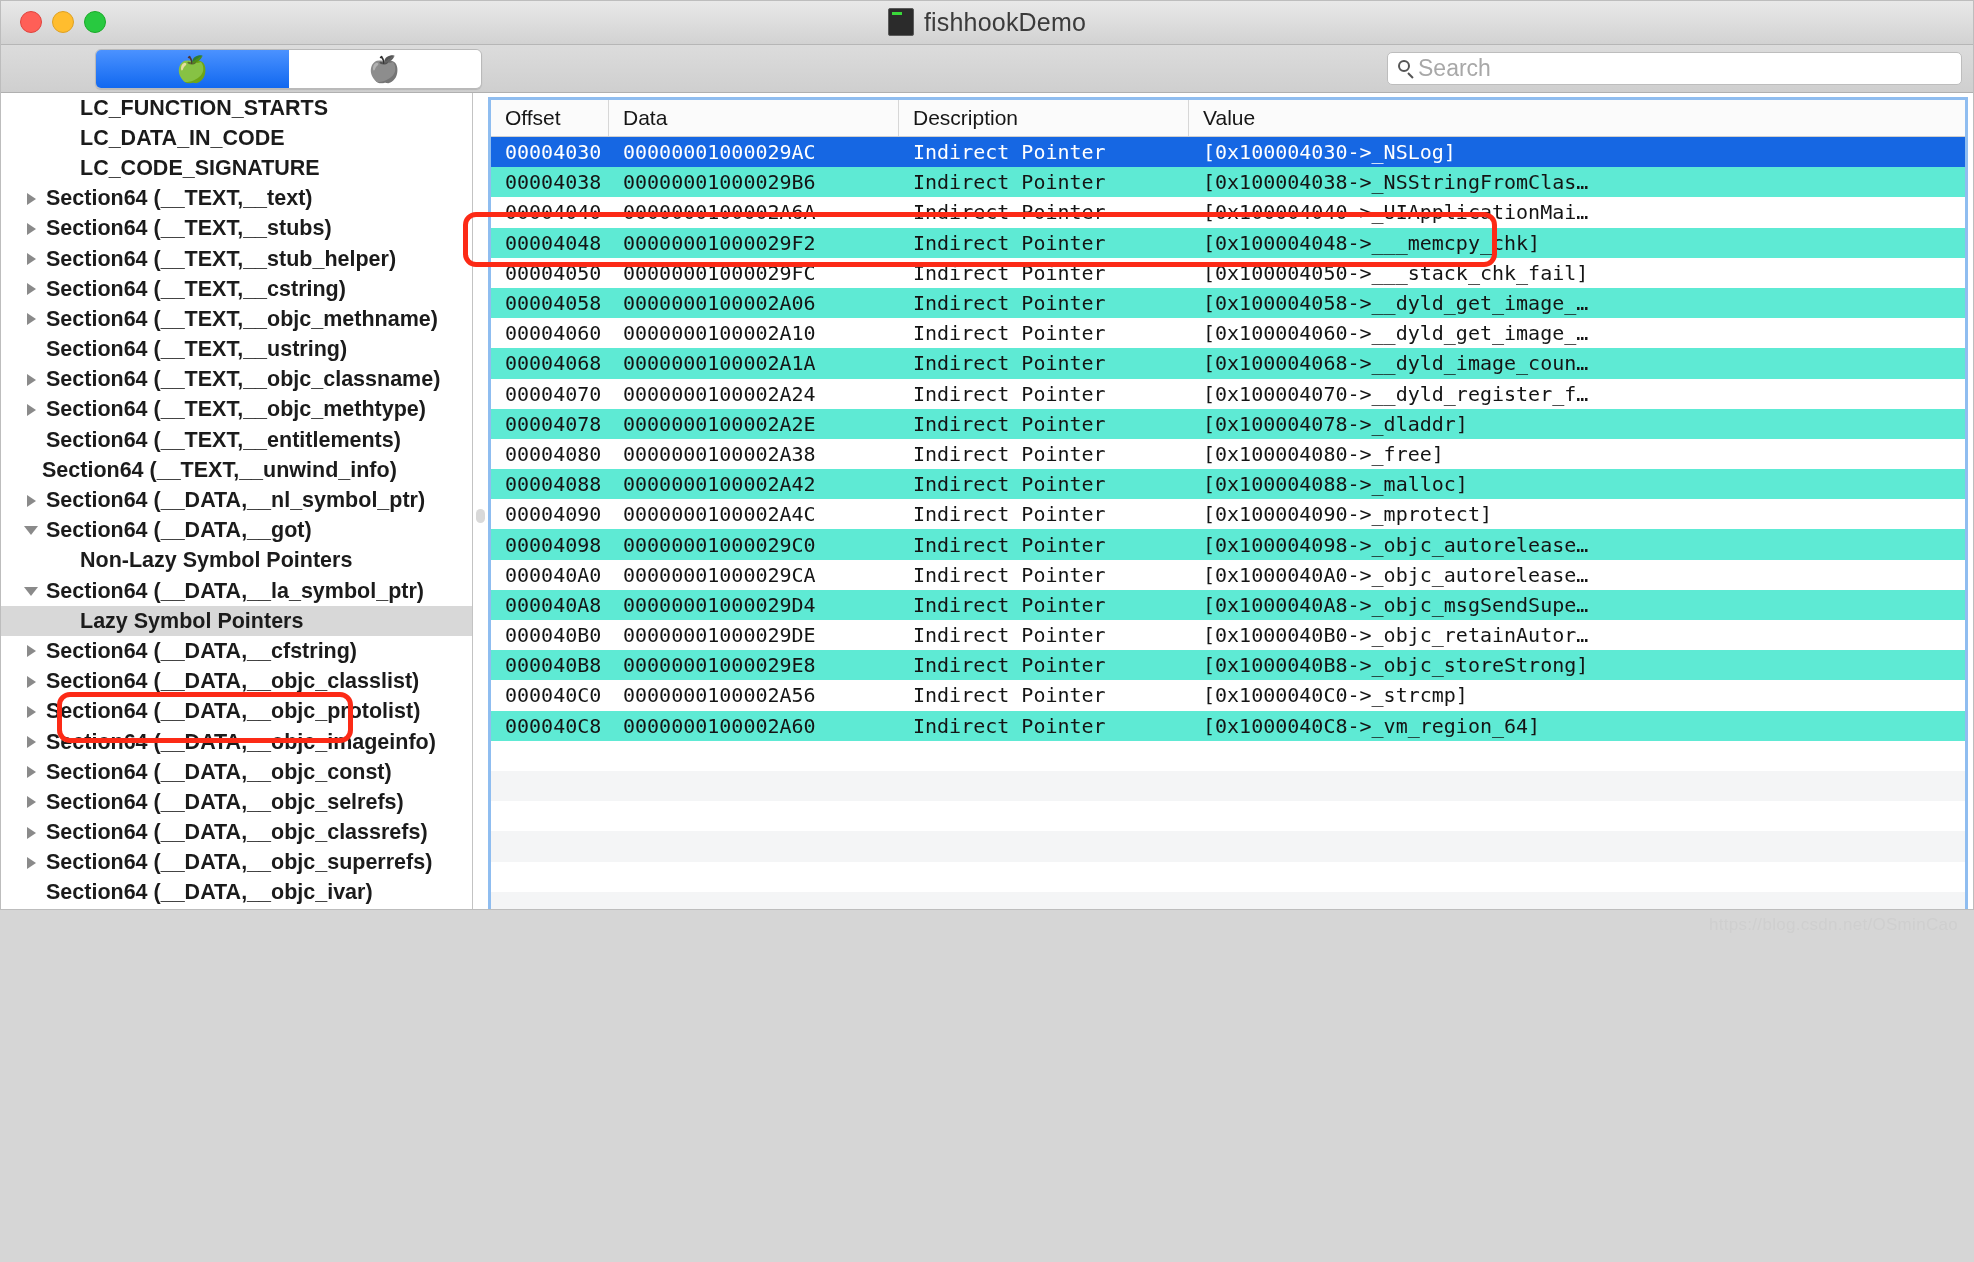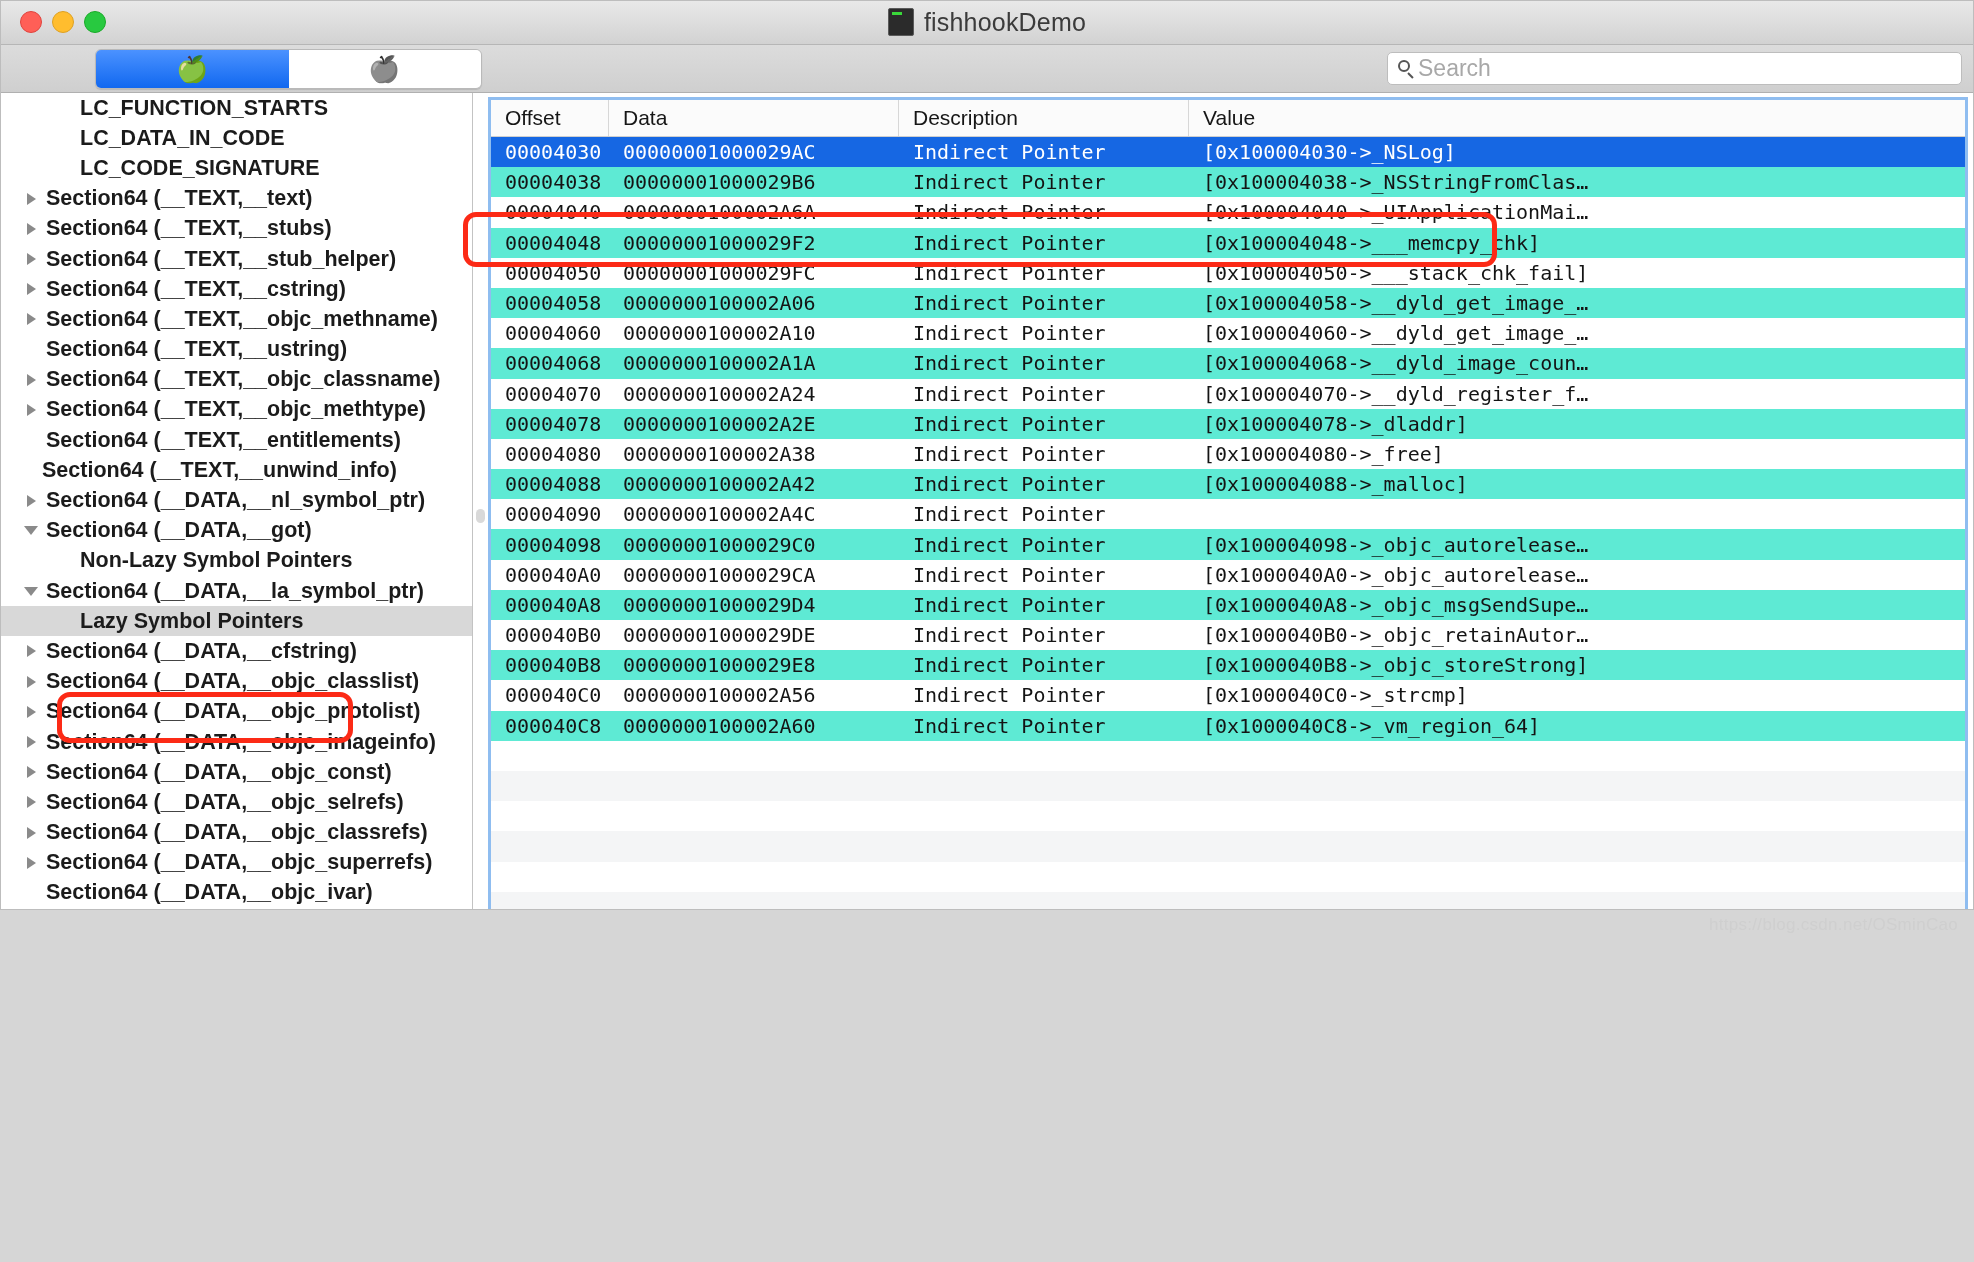--- a/index.html
+++ b/index.html
@@ -463,20 +463,21 @@
           <div class="trow alt">
             <div class="td c-offset">00004088</div>
             <div class="td c-data">0000000100002A42</div>
             <div class="td c-desc">Indirect Pointer</div>
             <div class="td c-val">[0x100004088-&gt;_malloc]</div>
           </div>
           <div class="trow">
             <div class="td c-offset">00004090</div>
             <div class="td c-data">0000000100002A4C</div>
             <div class="td c-desc">Indirect Pointer</div>
+            <div class="td c-val">[0x100004090-&gt;_mprotect]</div>
           </div>
           <div class="trow alt">
             <div class="td c-offset">00004098</div>
             <div class="td c-data">00000001000029C0</div>
             <div class="td c-desc">Indirect Pointer</div>
             <div class="td c-val">[0x100004098-&gt;_objc_autorelease…</div>
           </div>
           <div class="trow">
             <div class="td c-offset">000040A0</div>
             <div class="td c-data">00000001000029CA</div>

